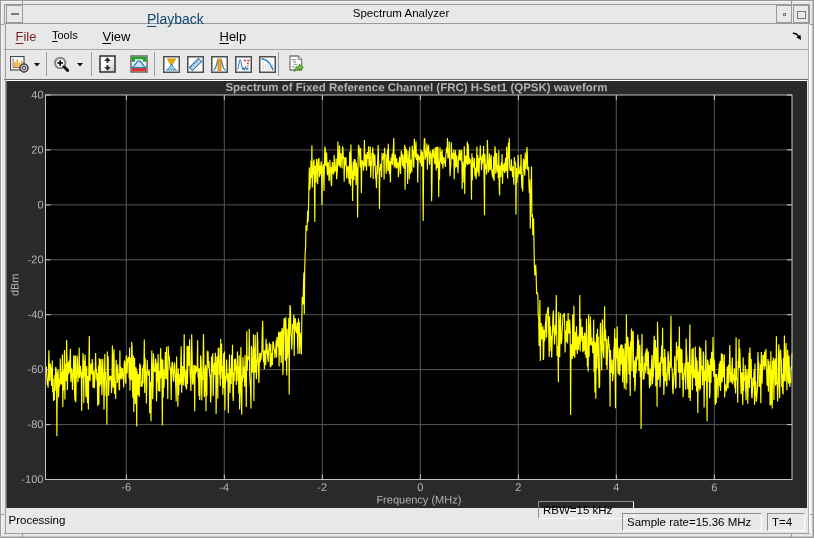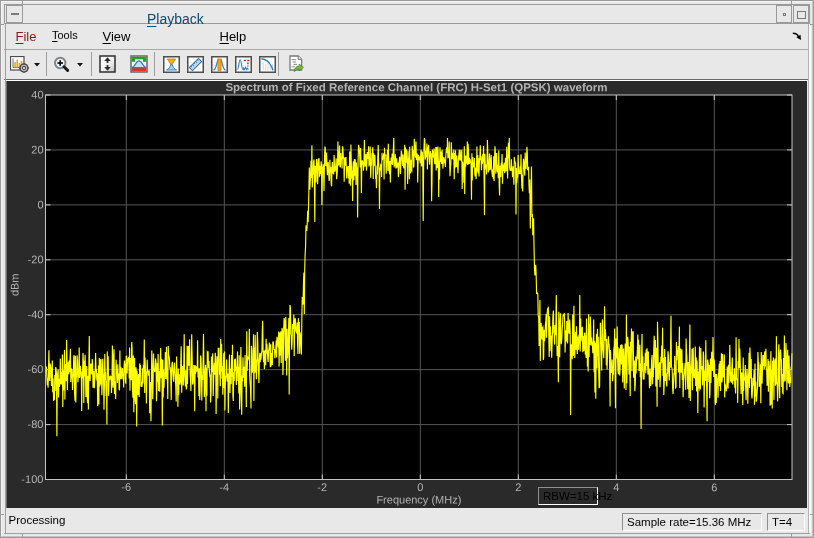--- a/index.html
+++ b/index.html
@@ -5,20 +5,21 @@
 </style></head>
 <body>
 
 <div style="position:absolute;left:0;top:0;width:814px;height:538px;border:1px solid #9a9a9a;"></div>
 <div style="position:absolute;left:1px;top:1px;width:812px;height:536px;border:1px solid #f6f5f4;border-right-color:#c4c4c4;border-bottom-color:#c4c4c4;"></div>
 
 <div style="position:absolute;left:4px;top:3.5px;width:806px;height:20px;border:1px solid #9a9a9a;"></div>
 <div style="position:absolute;left:0;top:0;width:814px;height:24px;">
   <div style="position:absolute;left:6px;top:4.5px;width:17px;height:18px;border:1px solid #9a9a9a;background:#e9e8e8;"></div>
   <div style="position:absolute;left:10.5px;top:12.5px;width:8px;height:2.5px;background:#7a7a7a;"></div>
+  <div style="position:absolute;left:0;top:7px;width:802px;text-align:center;font-size:11.5px;color:#000;">Spectrum Analyzer</div>
   <div style="position:absolute;left:775.5px;top:4.5px;width:16px;height:18px;border:1px solid #9a9a9a;background:#e9e8e8;"></div>
   <div style="position:absolute;left:783px;top:13px;width:2.5px;height:2.5px;border:1px solid #787878;"></div>
   <div style="position:absolute;left:793px;top:4.5px;width:16px;height:18px;border:1px solid #9a9a9a;background:#e9e8e8;"></div>
   <div style="position:absolute;left:797px;top:10.5px;width:8.5px;height:8.5px;border:1px solid #787878;"></div>
 </div>
 
 <div style="position:absolute;left:4px;top:24px;width:806px;height:25.5px;border-bottom:1px solid #a8a8a8;"></div>
 <div style="position:absolute;left:15.5px;top:28.7px;font-size:13px;color:#7f1d1d"><span style="text-decoration:underline;text-underline-offset:2px">F</span>ile</div>
 <div style="position:absolute;left:52px;top:28.7px;font-size:11px;color:#000"><span style="text-decoration:underline;text-underline-offset:2px">T</span>ools</div>
 <div style="position:absolute;left:102.5px;top:28.7px;font-size:13px;color:#000"><span style="text-decoration:underline;text-underline-offset:2px">V</span>iew</div>
@@ -215,21 +216,21 @@
       <text x="518.3" y="491" text-anchor="middle">2</text>
       <text x="616.3" y="491" text-anchor="middle">4</text>
       <text x="714.3" y="491" text-anchor="middle">6</text>
       <text x="419" y="503.5" text-anchor="middle">Frequency (MHz)</text>
       <text x="18.5" y="285" text-anchor="middle" transform="rotate(-90 18.5 285)">dBm</text>
     </g>
     <text x="416.5" y="91.2" transform="rotate(0.03 416.5 88)" text-anchor="middle" fill="#b3b3b3" font-size="11.5px" font-weight="bold" font-family="Liberation Sans, sans-serif">Spectrum of Fixed Reference Channel (FRC) H-Set1 (QPSK) waveform</text>
   </svg>
 
 <div style="position:absolute;left:8.5px;top:513.5px;font-size:11.5px;color:#000;">Processing</div>
-<div style="position:absolute;left:538px;top:487px;width:60px;height:18px;border-top:1px solid #8f8f8f;border-left:1px solid #8f8f8f;border-bottom:1px solid #ffffff;border-right:1px solid #ffffff;">
+<div style="position:absolute;left:538px;top:501px;width:96px;height:18px;border-top:1px solid #8f8f8f;border-left:1px solid #8f8f8f;border-bottom:1px solid #ffffff;border-right:1px solid #ffffff;">
     <div style="position:absolute;left:4px;top:2px;font-size:11.5px;color:#000;white-space:nowrap">RBW=15 kHz</div>
   </div>
 <div style="position:absolute;left:622px;top:512.5px;width:140px;height:18px;border-top:1px solid #8f8f8f;border-left:1px solid #8f8f8f;border-bottom:1px solid #ffffff;border-right:1px solid #ffffff;padding-left:30px;">
     <div style="position:absolute;left:4px;top:2px;font-size:11.5px;color:#000;white-space:nowrap">Sample rate=15.36 MHz</div>
   </div>
 <div style="position:absolute;left:767px;top:512.5px;width:38px;height:18px;border-top:1px solid #8f8f8f;border-left:1px solid #8f8f8f;border-bottom:1px solid #ffffff;border-right:1px solid #ffffff;">
     <div style="position:absolute;left:4px;top:2px;font-size:11.5px;color:#000;white-space:nowrap">T=4</div>
   </div>
 <div style="position:absolute;left:4px;top:533px;width:806px;height:1px;background:#9e9e9e;"></div>
 <div style="position:absolute;left:5px;top:24px;width:1px;height:509px;background:#9e9e9e;"></div>

